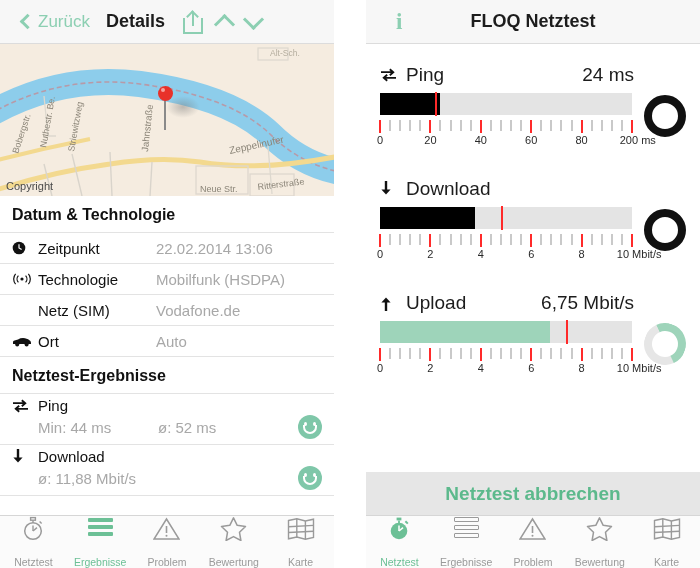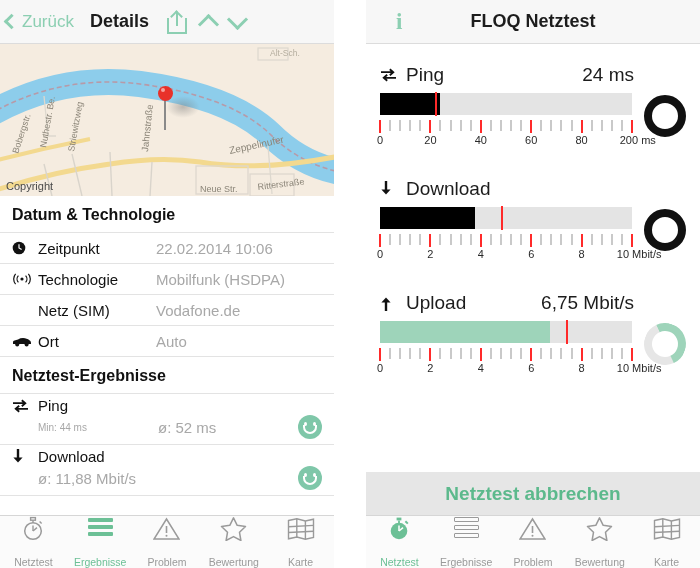--- a/index.html
+++ b/index.html
@@ -19,22 +19,23 @@
 
   
   .navbar {
     height: 44px; background: #f7f7f7;
     display: flex; align-items: center;
     border-bottom: 1px solid #dcdcdc;
     position: relative;
   }
   .nav-back {
     display: flex; align-items: center; gap: 3px;
-    padding-left: 6px; color: #8ccfb2; font-size: 17px;
+    color: #8ccfb2; font-size: 17px;
     cursor: pointer;
+    margin-left: 22px;
   }
   .chev-left {
     width: 11px; height: 11px;
     border-left: 3px solid #8ccfb2; border-bottom: 3px solid #8ccfb2;
     transform: rotate(45deg); margin-right: 2px;
   }
   .nav-title {
     font-size: 18px; font-weight: bold; color: #1c1c1c;
     margin-left: 16px;
   }
@@ -103,21 +104,21 @@
     padding: 0 12px; font-size: 15px;
   }
   .row .ico { width: 26px; flex: 0 0 26px; display:flex; align-items:center; color:#111; }
   .row .lbl { flex: 0 0 118px; color: #111; }
   .row .val { color: #a8a8a8; }
 
   .res-row { border-top: 1px solid #e3e3e3; padding: 3px 12px 5px 12px; }
   .res-top { display:flex; align-items:center; font-size:15px; color:#111; }
   .res-top .ico { width: 26px; flex:0 0 26px; display:flex; align-items:center; }
   .res-bot { display:flex; align-items:center; padding-left: 26px; margin-top: 1px; }
-  .res-bot .m1 { flex: 0 0 120px; color:#a8a8a8; font-size:10px; }
+  .res-bot .m1 { flex: 0 0 120px; color:#a8a8a8; font-size:15px; }
   .res-bot .m2 { flex: 1; color:#a8a8a8; font-size:15px; }
   .smiley {
     width: 24px; height: 24px; border-radius: 50%; background: #7fc7a9;
     position: relative; flex: 0 0 24px;
   }
   .smiley .eye {
     position:absolute; top:7px; width:3px; height:4px; border-radius:50%; background:#fff;
   }
   .smiley .eye.l { left: 6px; } .smiley .eye.r { right: 6px; }
   .smiley .mouth {
@@ -251,21 +252,21 @@
     <div class="section-head">Datum &amp; Technologie</div>
 
     <div class="row">
       <span class="ico">
         <svg width="14" height="14" viewBox="0 0 14 14">
             <circle cx="7" cy="7" r="6.3" fill="#111"></circle>
             <path d="M7 3.2 V7 L9.6 8.6" stroke="#fff" stroke-width="1.2" fill="none"></path>
           </svg>
       </span>
       <span class="lbl">Zeitpunkt</span>
-      <span class="val">22.02.2014 10:06</span>
+      <span class="val">22.02.2014 13:06</span>
     </div>
 
     <div class="row">
       <span class="ico">
         <svg width="20" height="12" viewBox="0 0 20 12">
           <circle cx="10" cy="6" r="1.6" fill="#111"></circle>
           <path d="M6.4 2.6 A5 5 0 0 0 6.4 9.4" stroke="#111" stroke-width="1.2" fill="none"></path>
           <path d="M13.6 2.6 A5 5 0 0 1 13.6 9.4" stroke="#111" stroke-width="1.2" fill="none"></path>
           <path d="M3.6 0.8 A8 8 0 0 0 3.6 11.2" stroke="#111" stroke-width="1.2" fill="none"></path>
           <path d="M16.4 0.8 A8 8 0 0 1 16.4 11.2" stroke="#111" stroke-width="1.2" fill="none"></path>

